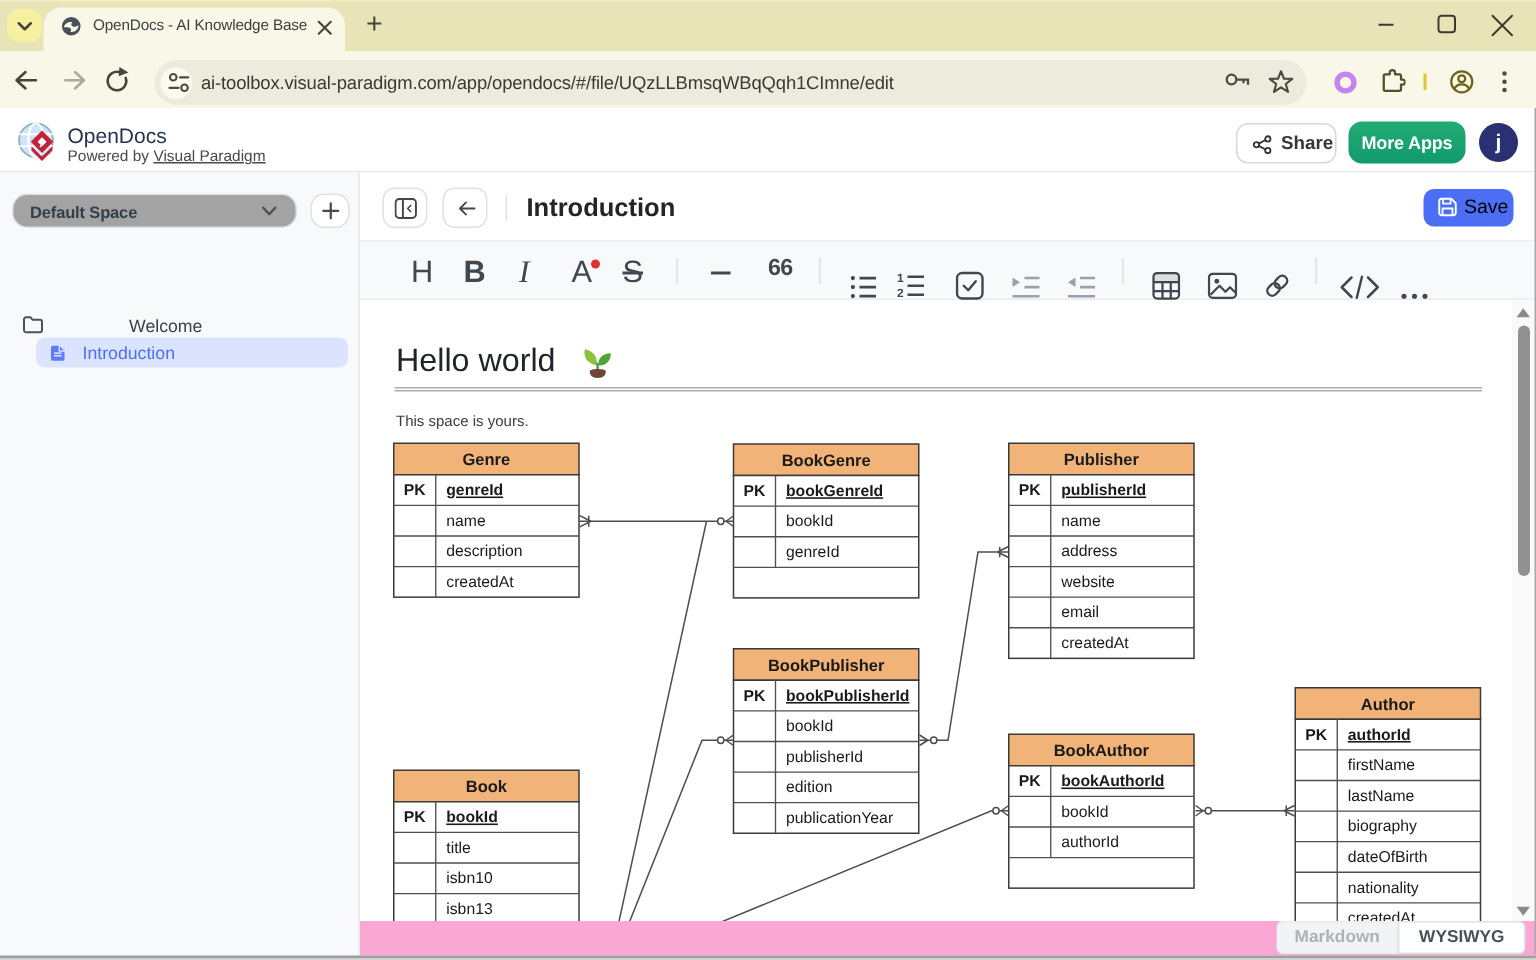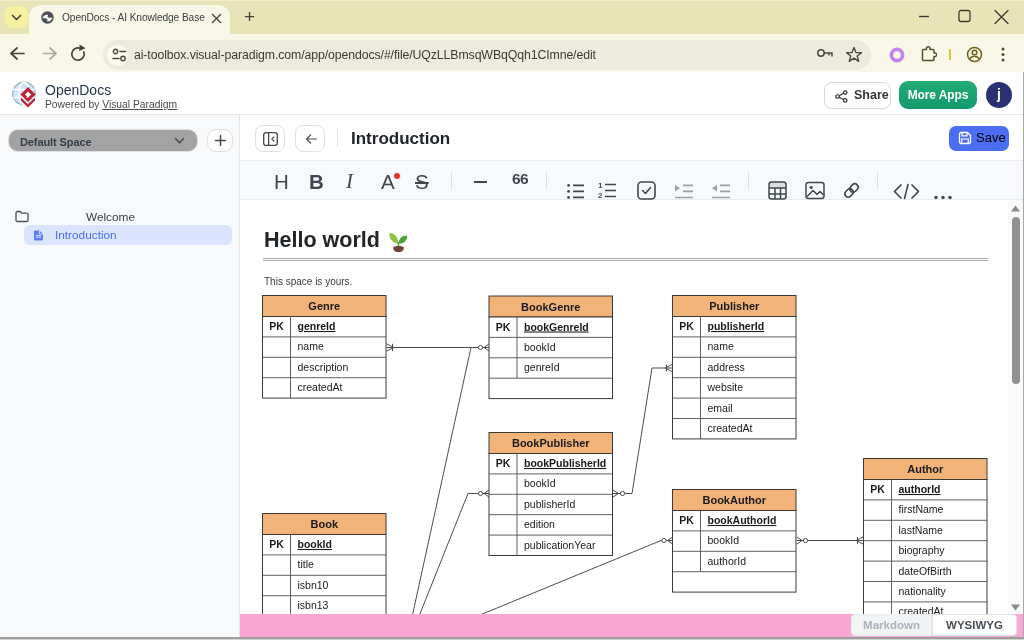--- a/index.html
+++ b/index.html
@@ -45,21 +45,21 @@
   #doctitle { position:absolute; left:111px; top:14px; font-size:17px; font-weight:bold; color:#212529; }
   #savebtn { position:absolute; left:709px; top:11px; width:60px; height:25px; background:#4c6ef5; border-radius:7px; color:#000000; font-size:13px; }
   #savebtn span { position:absolute; left:27px; top:4px; }
 
   
   #toolbar { left:240px; top:161px; width:784px; height:39px; background:#f8f9fa; border-bottom:1px solid #e9ecef; color:#3f4750; }
   .ti { position:absolute; top:0; height:39px; }
 
   
   #doc { left:240px; top:200px; width:768px; height:414px; background:#fff; overflow:hidden; }
-  #h1 { position:absolute; left:24px; top:28px; font-size:21.5px; font-weight:bold; color:#212529; }
+  #h1 { position:absolute; left:24px; top:28px; font-size:21.5px; font-weight:normal; color:#212529; }
   #hr { position:absolute; left:23px; top:58px; width:725px; height:3px; border-top:1px solid #adadad; border-bottom:1px solid #adadad; }
   #yours { position:absolute; left:24px; top:75.5px; font-size:10px; color:#3b3b3b; }
 
   
   #sbtrack { left:1008px; top:200px; width:15px; height:414px; background:#fafafa; }
   #sbthumb { left:4px; top:17px; width:8px; height:167px; background:#919191; border-radius:4px; position:absolute;}
 
   
   #btmarea { left:240px; top:614px; width:784px; height:23px; background:#f9a8d4; }
   #mdbtn { position:absolute; left:611px; top:0px; width:81px; height:22px; background:#f1f3f5; border:1px solid #e9ecef; border-radius:4px 0 0 4px; color:#aab2ba; font-size:11.5px; font-weight:bold; text-align:center; line-height:21px; }

